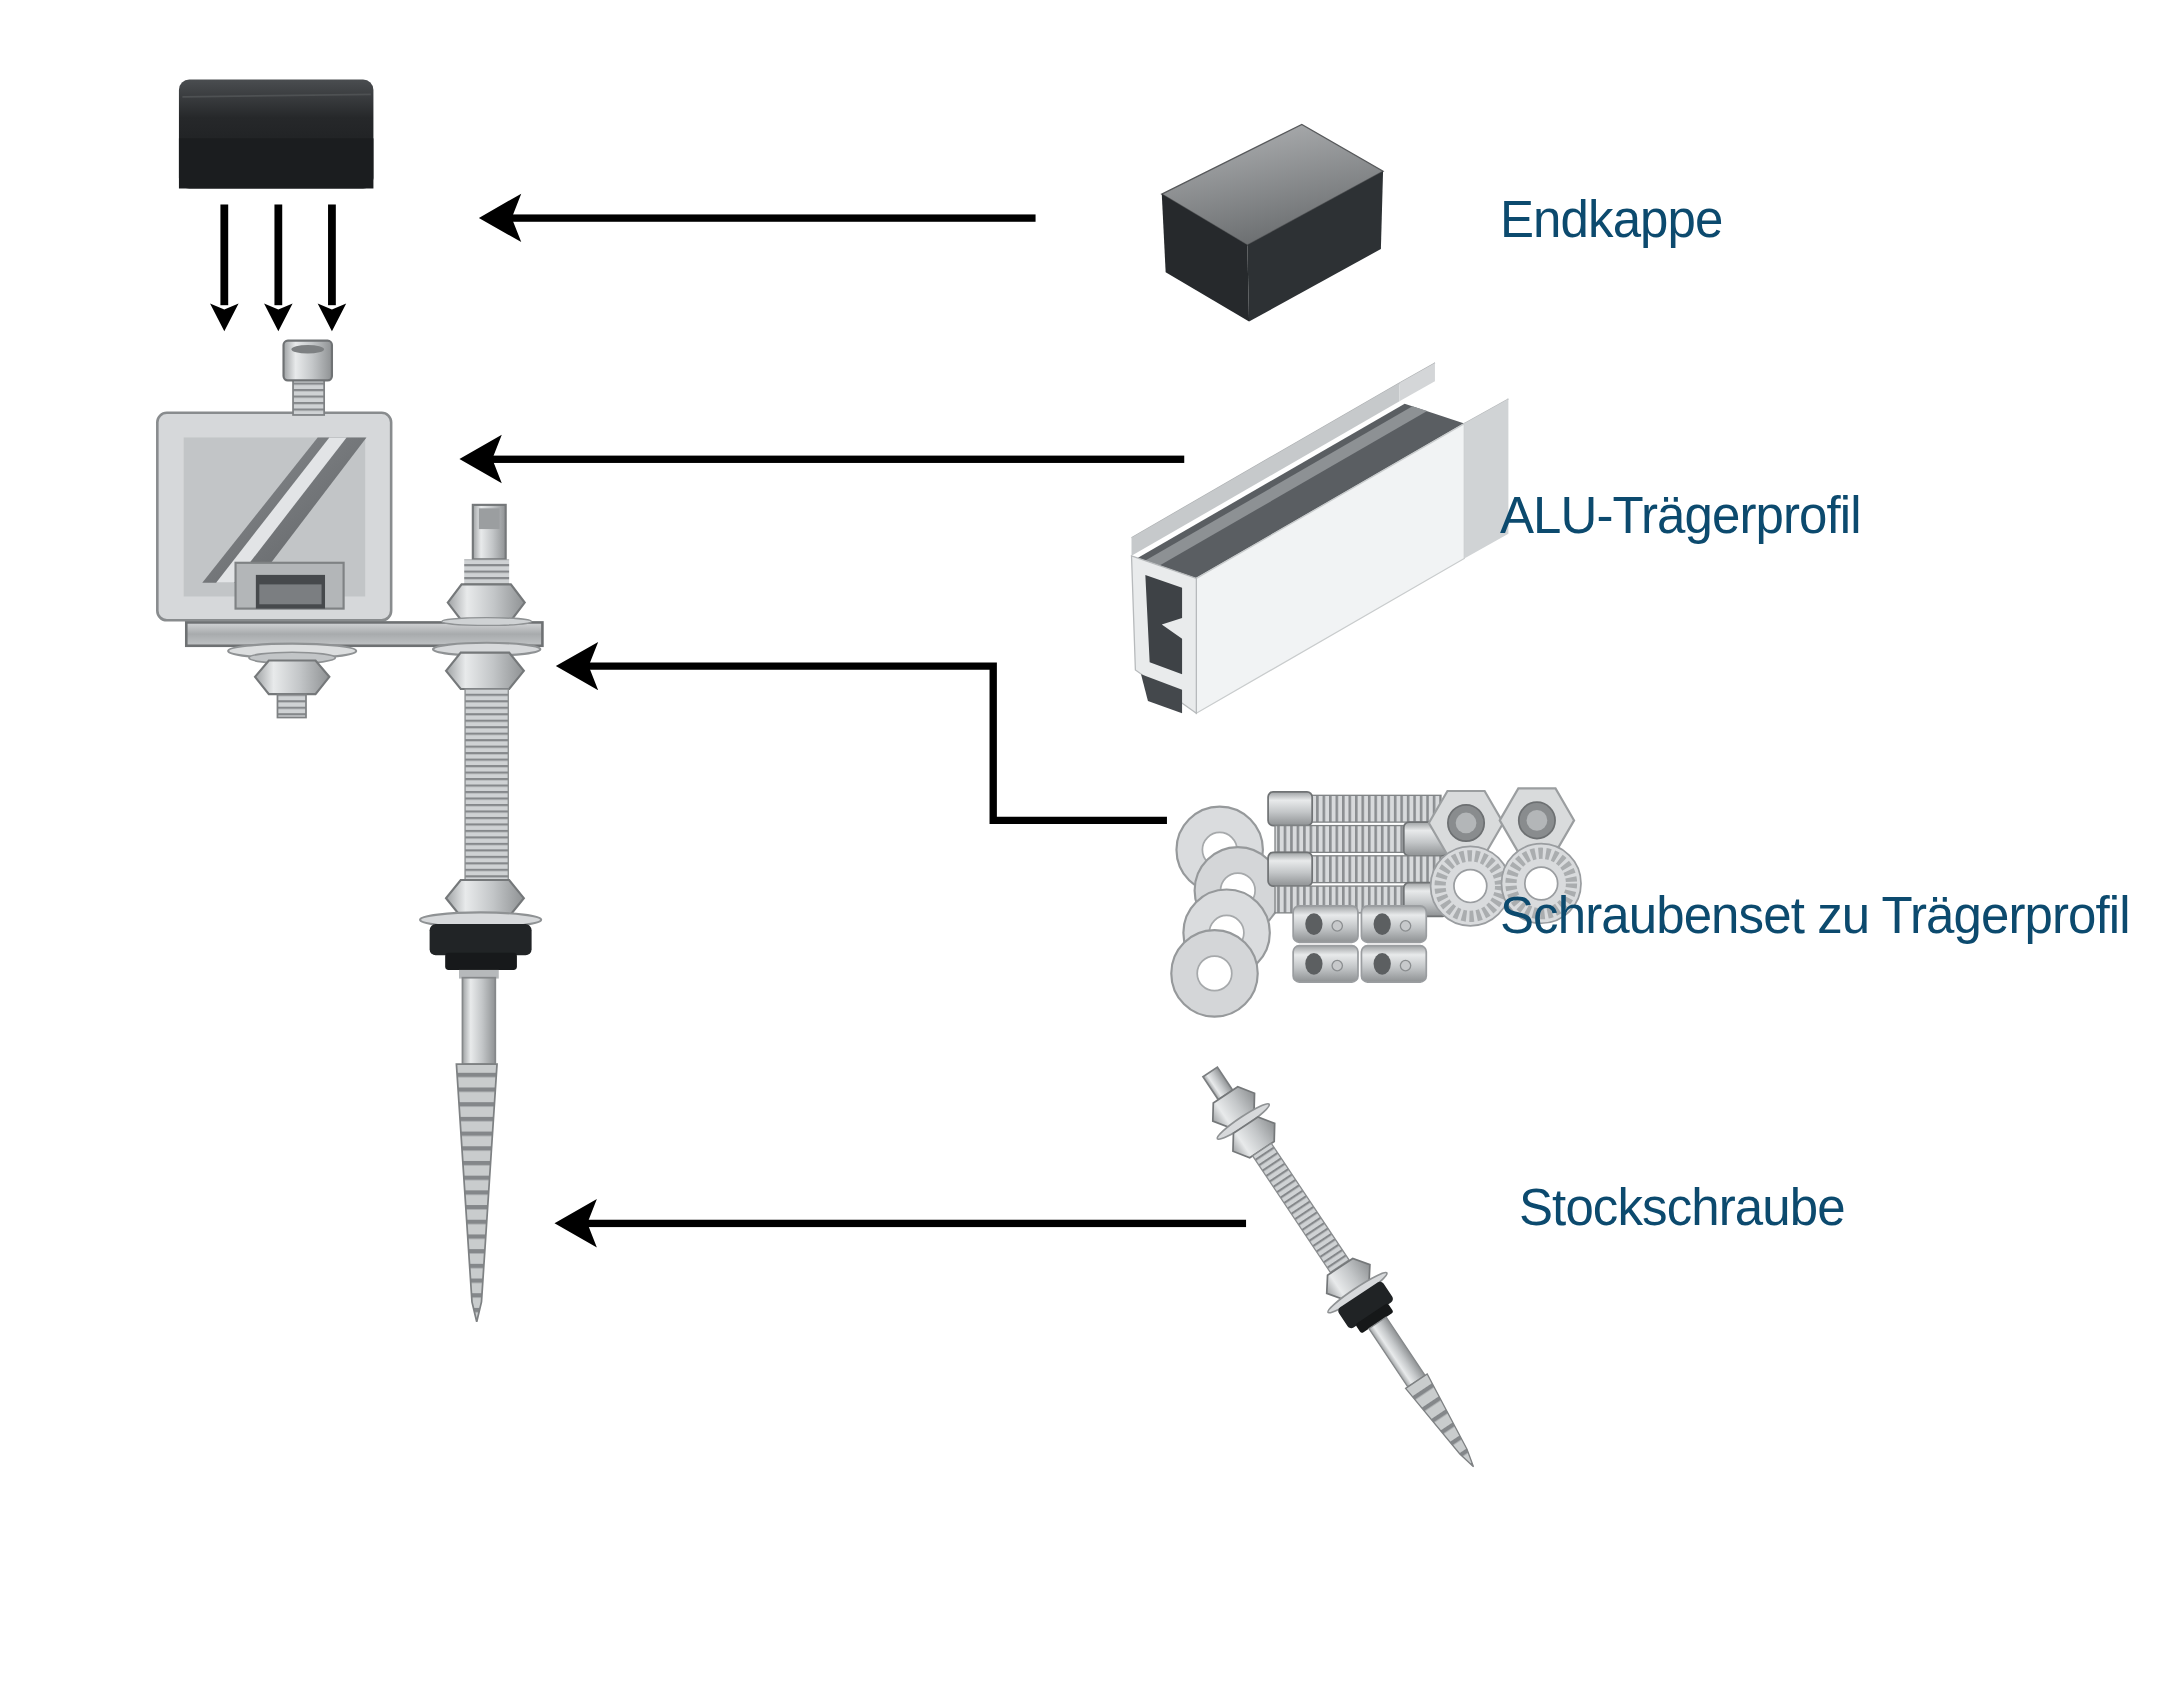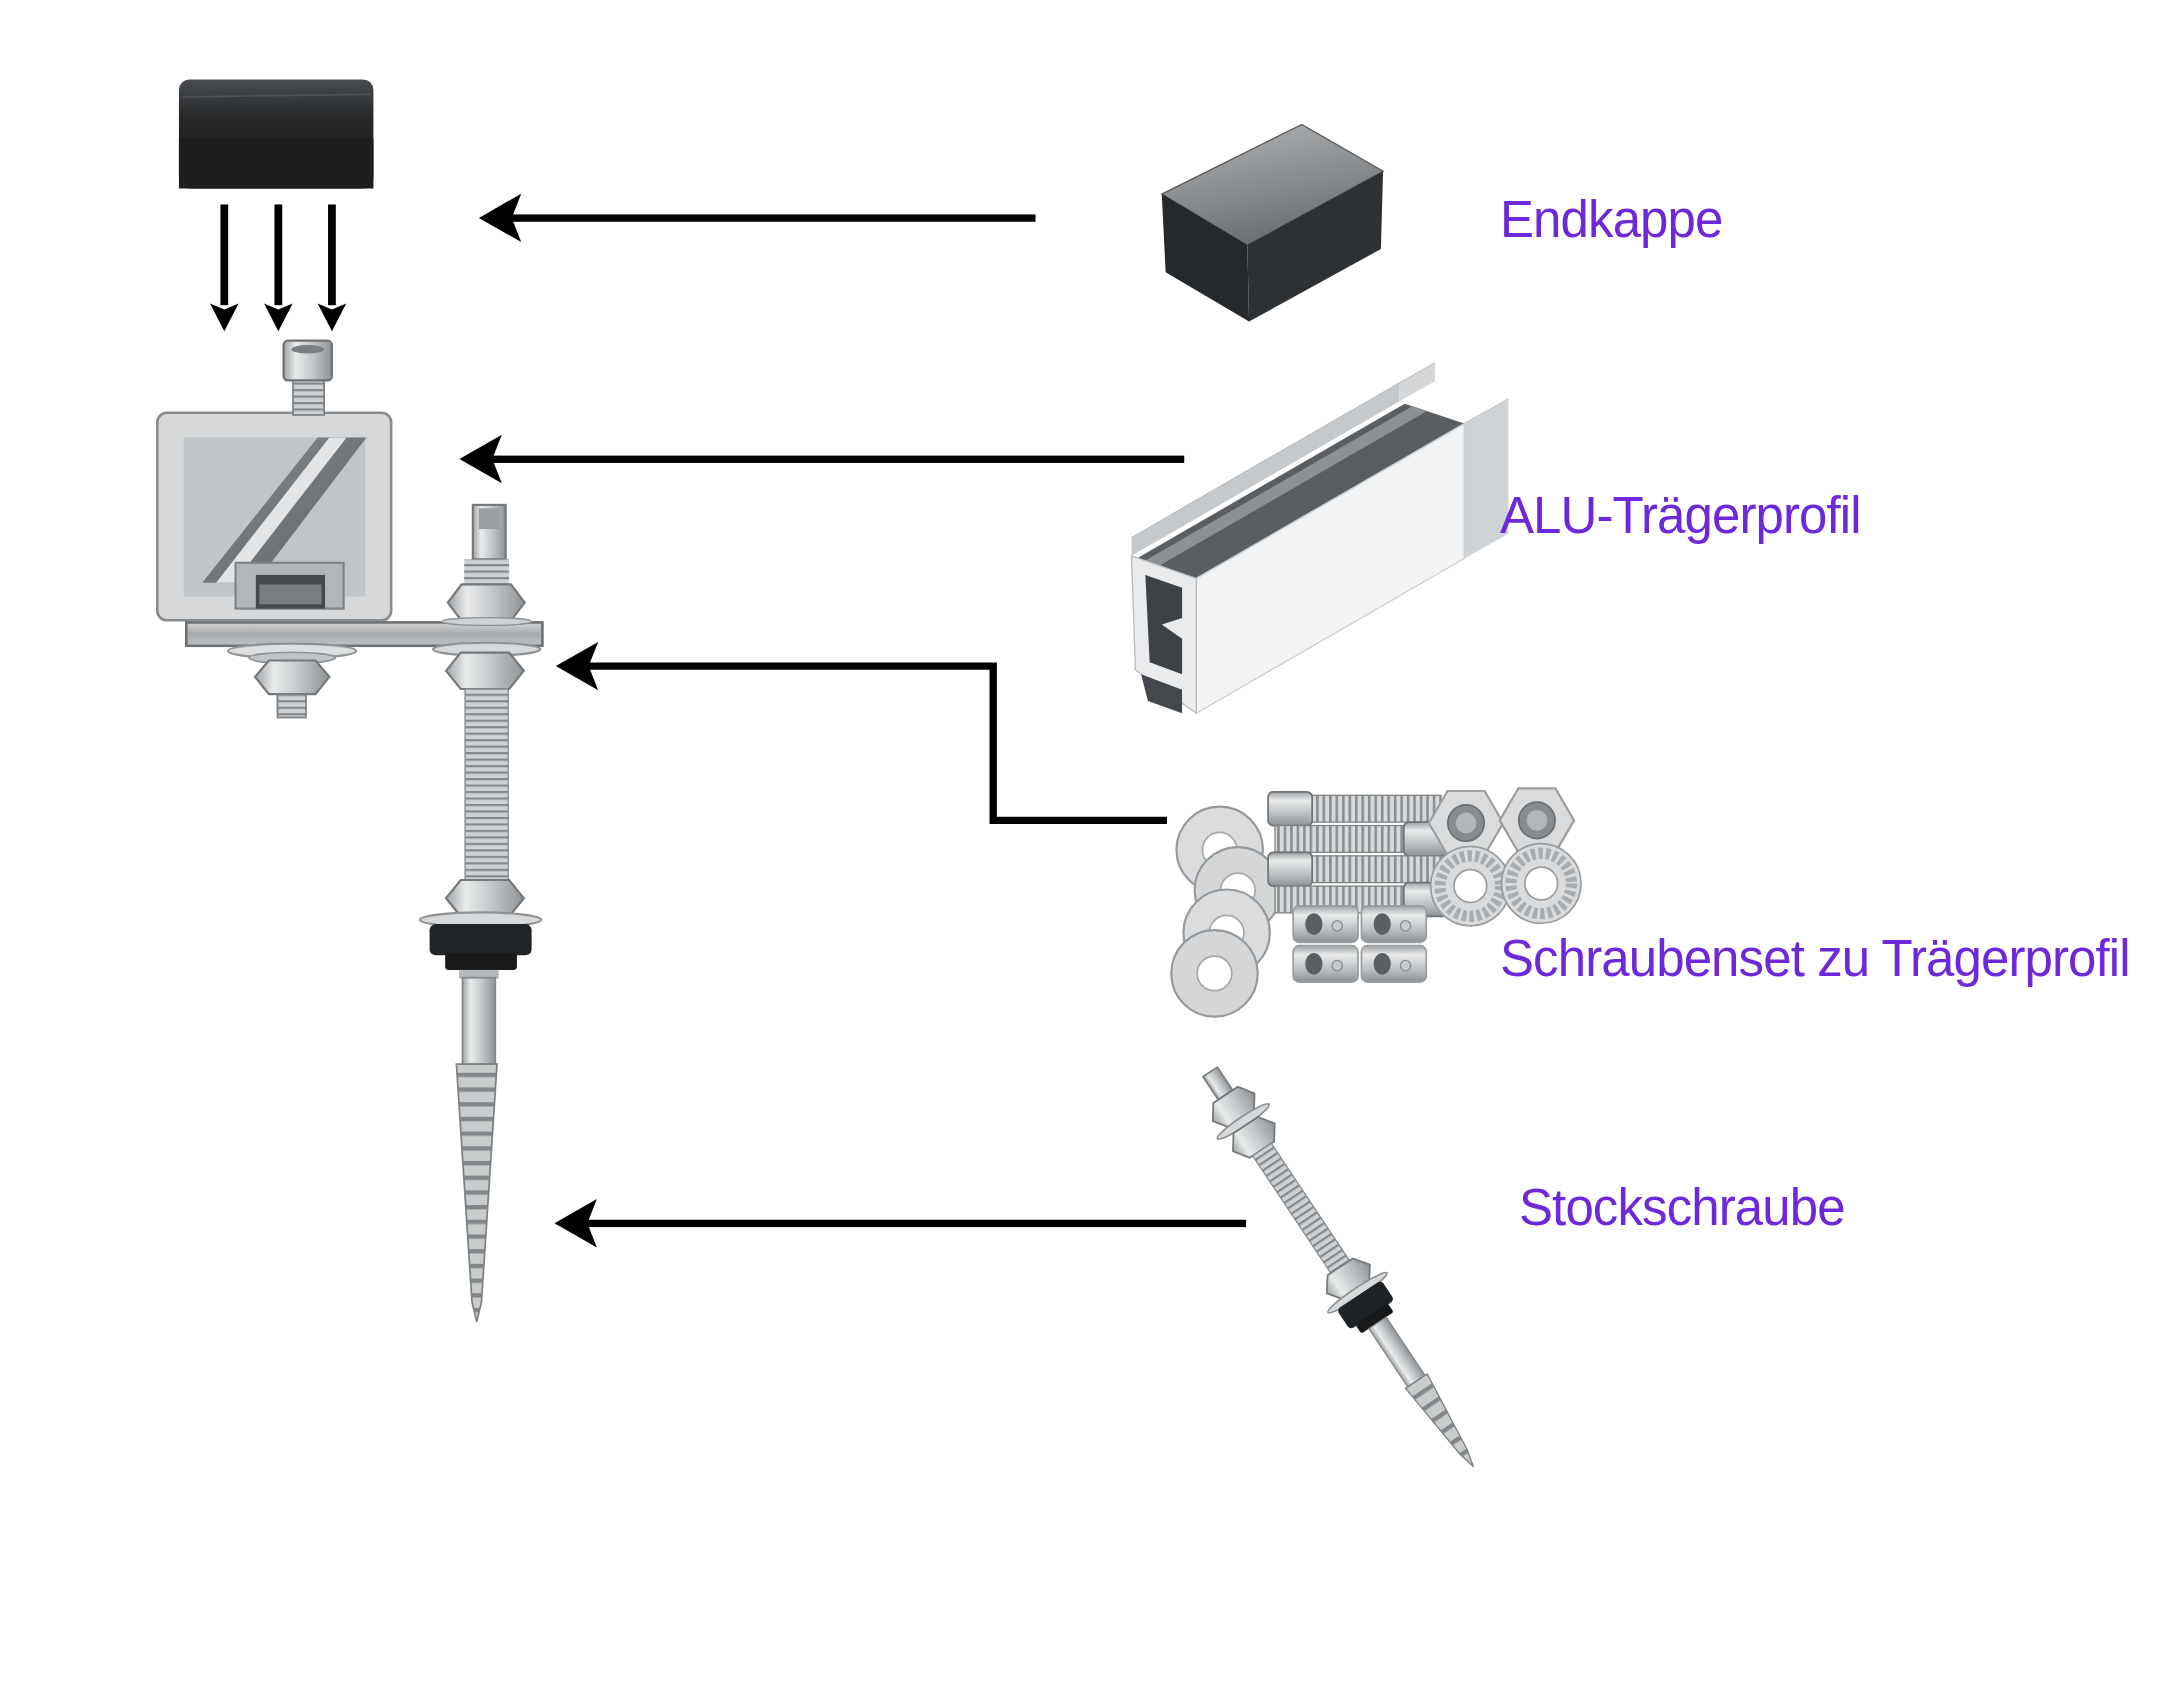--- a/index.html
+++ b/index.html
@@ -3,27 +3,27 @@
 <meta charset="utf-8">
 <style>
   html,body{margin:0;padding:0;background:#ffffff;}
   body{width:2209px;height:1703px;position:relative;font-family:"Liberation Sans",sans-serif;}
   .canvas{position:absolute;left:0;top:0;width:2209px;height:1703px;background:#ffffff;overflow:hidden;}
   svg.art{position:absolute;left:0;top:0;}
   .label{
     position:absolute;
     left:1500px;
     font:400 51px/1.2 "Liberation Sans",sans-serif;
-    color:#6d28d9;
+    color:#0c4a6e;
     letter-spacing:-0.9px;
     white-space:nowrap;
   }
   #label-endkappe{top:189px;}
   #label-alu{top:485px;text-align:center;}
-  #label-schraubenset{top:928px;text-align:center;}
+  #label-schraubenset{top:885px;text-align:center;}
   #label-stockschraube{top:1177px;margin-left:19px;}
 </style>
 </head>
 <body>
 
 <div class="canvas">
 
 <svg class="art" width="2209" height="1703" viewBox="0 0 5111 3940">
   <defs>
     <linearGradient id="gMetalV" x1="0" y1="0" x2="1" y2="0">

